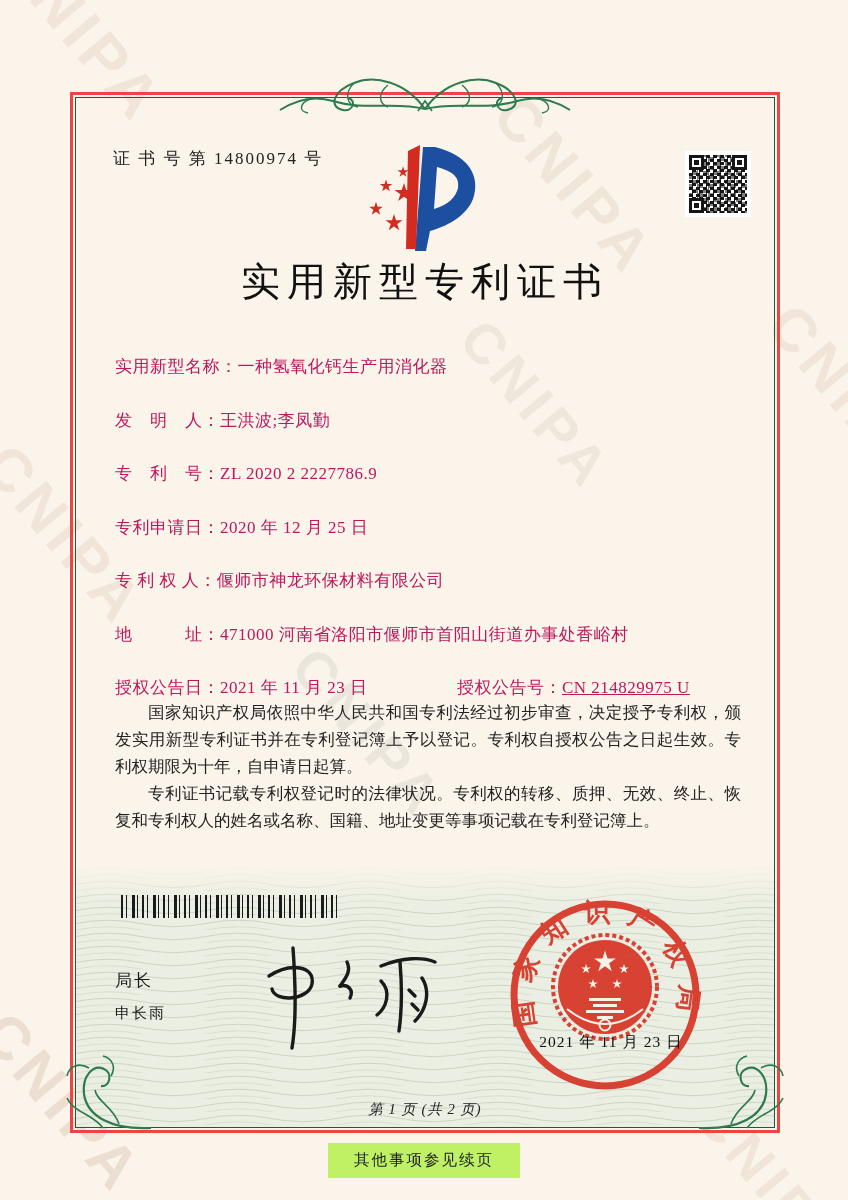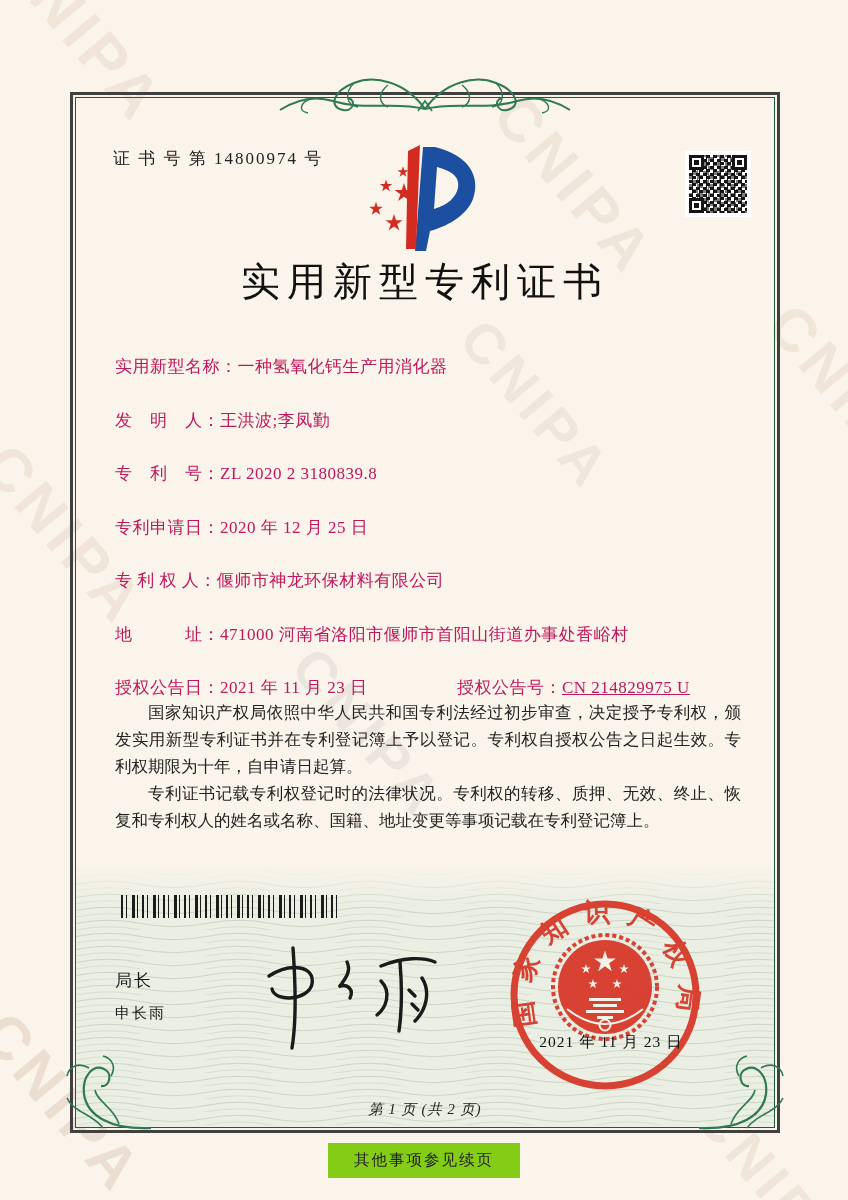--- a/index.html
+++ b/index.html
@@ -15,21 +15,21 @@
   .wm2 { left:468px; top:150px;  font-size:60px; color:rgba(200,176,160,0.22); }
   .wm3 { left:742px; top:360px;  font-size:60px; }
   .wm4 { left:-42px; top:500px;  font-size:60px; }
   .wm5 { left:436px; top:372px;  font-size:56px; color:rgba(190,170,160,0.18); }
   .wm6 { left:268px; top:700px;  font-size:56px; color:rgba(130,130,130,0.12); }
   .wm7 { left:-44px; top:1068px; font-size:60px; color:rgba(206,172,150,0.30); }
   .wm8 { left:672px; top:1150px; font-size:56px; }
 
   
   .frame { position:absolute; left:70px; top:92px; width:710px; height:1041px;
-           border:3px solid #404040; }
+           border:3px solid #ef4444; }
   .frame::before { content:""; position:absolute; inset:2px; border:1px solid #1c5a38; pointer-events:none; z-index:5; }
 
   .orn { position:absolute; z-index:6; }
   .orn-top { left:50%; top:-26px; transform:translateX(-50%); }
   .orn-bl  { left:-14px; bottom:-8px; }
   .orn-br  { right:-14px; bottom:-8px; transform:scaleX(-1); }
 
   
   .cert-no { position:absolute; left:40px; top:52px; font-size:17px; letter-spacing:2px; color:#222; }
   .logo { position:absolute; left:286px; top:50px; }
@@ -76,21 +76,21 @@
   .signature { position:absolute; left:178px; top:845px; z-index:2; }
 
   .seal { position:absolute; left:432px; top:800px; z-index:2; }
   .seal-date { position:absolute; left:458px; top:937px; width:160px; text-align:center;
                font-size:15.5px; color:#111; z-index:3; letter-spacing:1px; white-space:nowrap; }
 
   .page-num { position:absolute; left:0; right:0; top:1005px; text-align:center;
               font-size:14.5px; color:#222; z-index:2; letter-spacing:1px;font-style:italic; }
 
   .footer-note { position:absolute; left:50%; top:1143px; transform:translateX(-50%);
-                 background:#84cc16; padding:7px 26px; font-size:15.5px; color:#222;
+                 background:#bef264; padding:7px 26px; font-size:15.5px; color:#222;
                  letter-spacing:2px; white-space:nowrap;font-family:Liberation Mono, monospace; }
 </style>
 </head>
 <body>
 
 <div class="page">
 
   <span class="wm wm1">CNIPA</span>
   <span class="wm wm2">CNIPA</span>
   <span class="wm wm3">CNIPA</span>
@@ -171,21 +171,21 @@
     <div class="title">实用新型专利证书</div>
 
     <div class="fields">
       <div class="frow">
         <span class="flabel">实用新型名称：</span><span class="fvalue">一种氢氧化钙生产用消化器</span>
       </div>
       <div class="frow">
         <span class="flabel">发　明　人：</span><span class="fvalue">王洪波;李凤勤</span>
       </div>
       <div class="frow">
-        <span class="flabel">专　利　号：</span><span class="fvalue">ZL 2020 2 3180839.8</span>
+        <span class="flabel">专　利　号：</span><span class="fvalue">ZL 2020 2 2227786.9</span>
       </div>
       <div class="frow">
         <span class="flabel">专利申请日：</span><span class="fvalue">2020 年 12 月 25 日</span>
       </div>
       <div class="frow">
         <span class="flabel">专 利 权 人：</span><span class="fvalue">偃师市神龙环保材料有限公司</span>
       </div>
       <div class="frow">
         <span class="flabel">地　　　址：</span><span class="fvalue">471000 河南省洛阳市偃师市首阳山街道办事处香峪村</span>
       </div>

